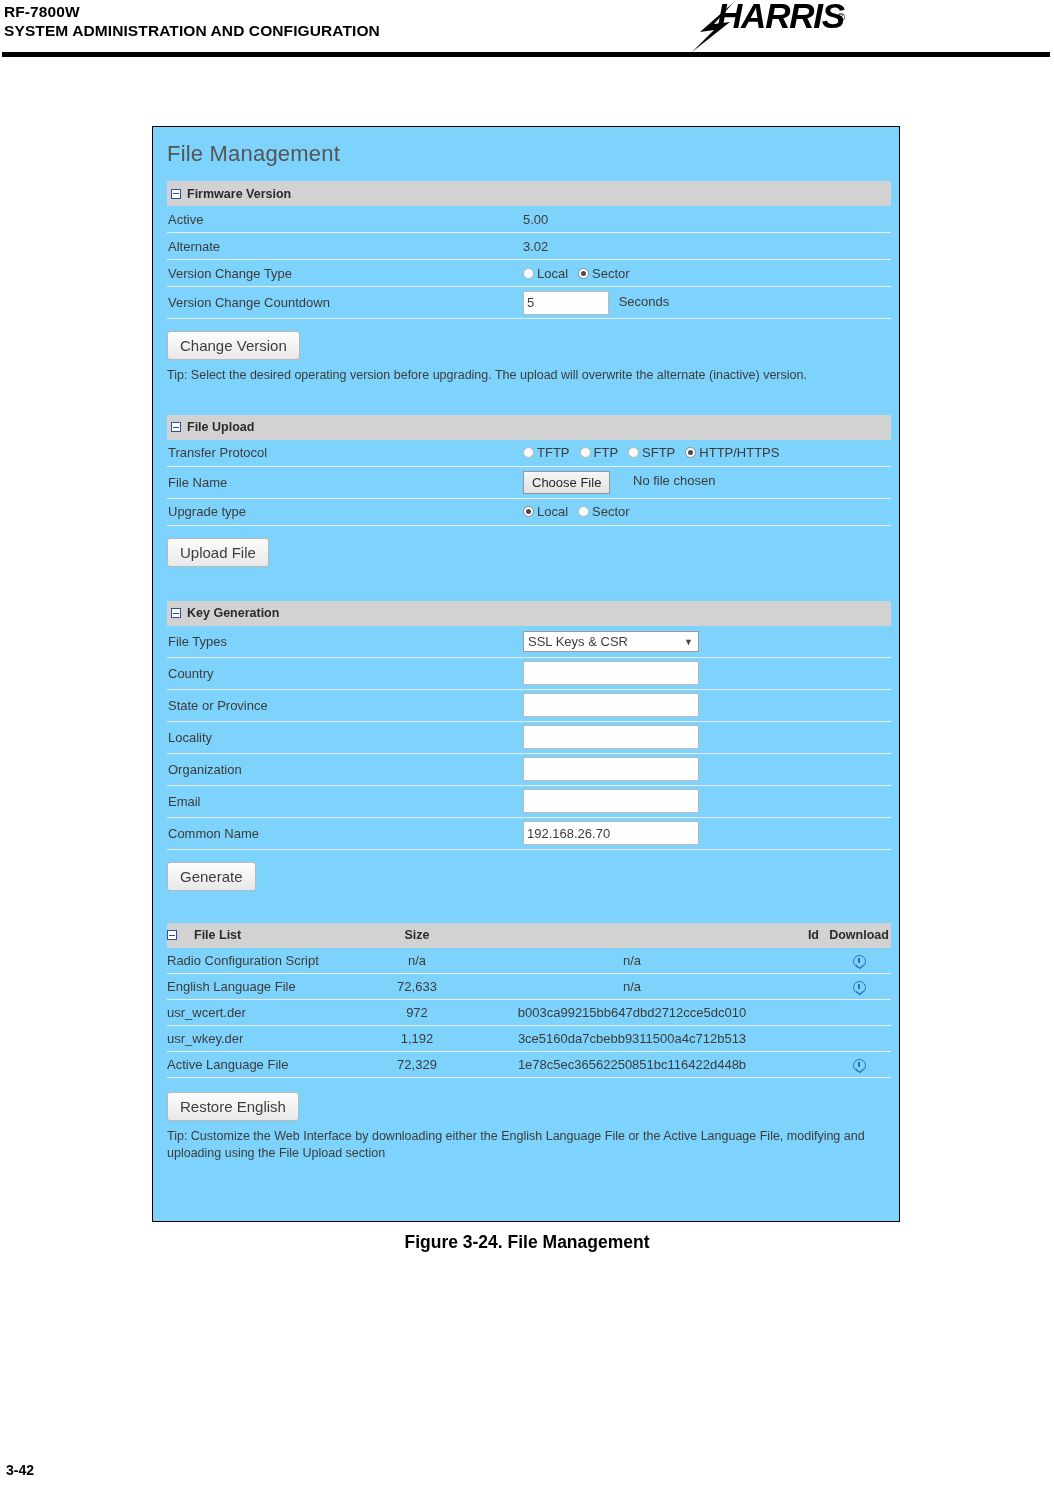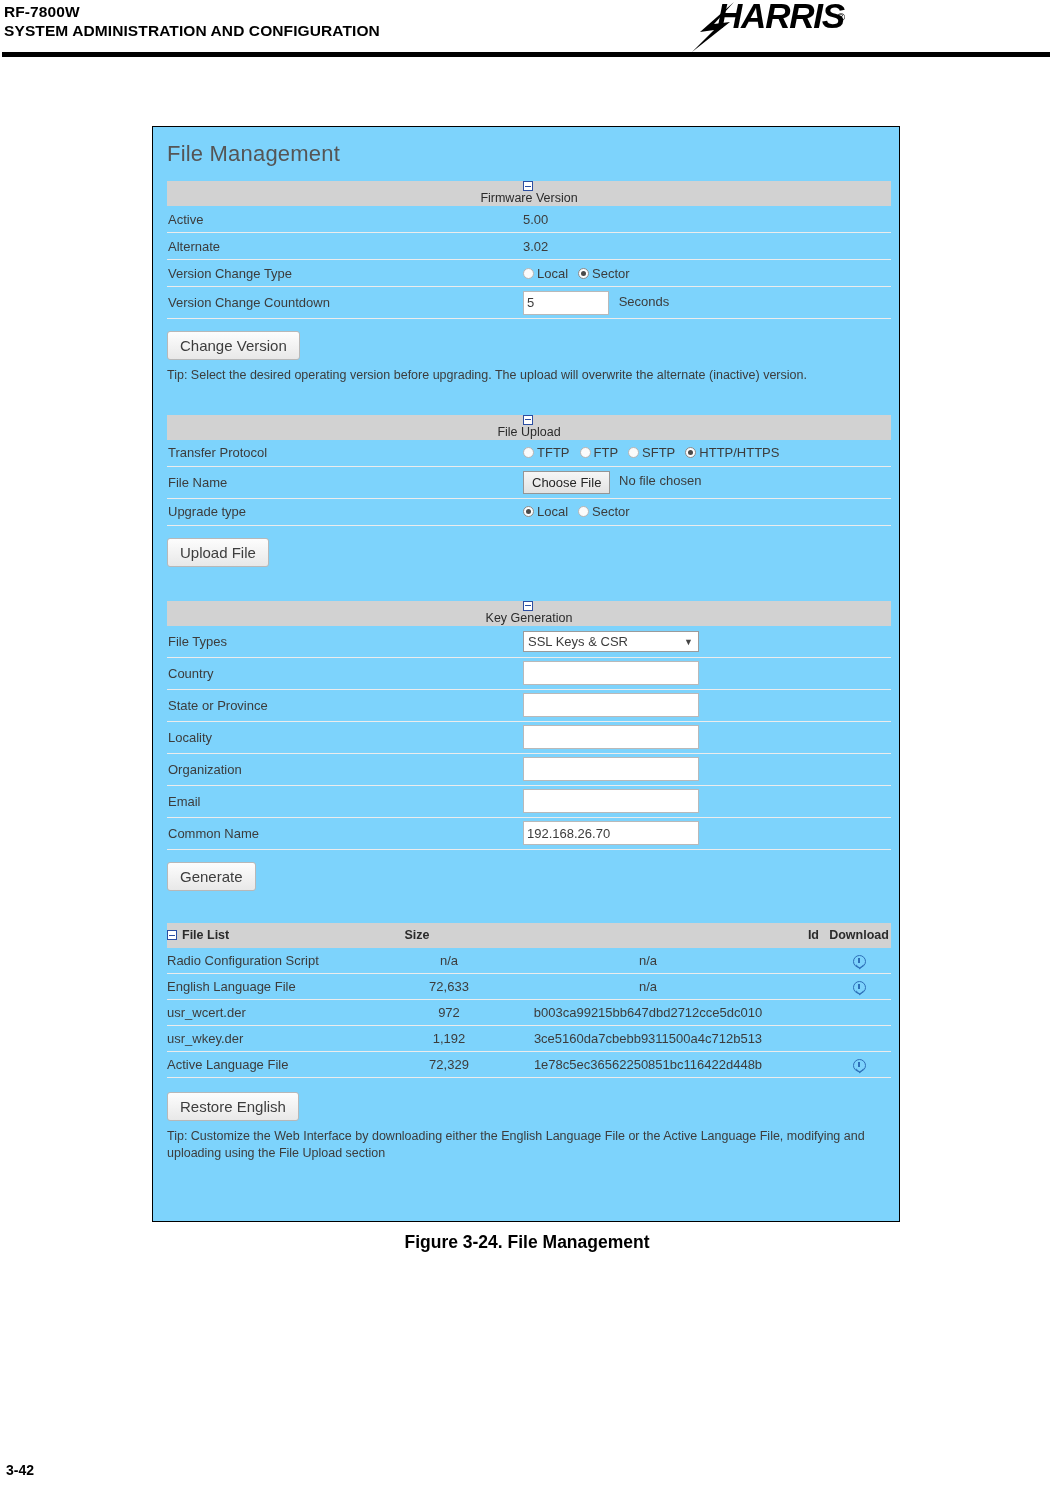--- a/index.html
+++ b/index.html
@@ -95,24 +95,23 @@
     letter-spacing: 0.2px;
   }
 
   
   .sec-head {
     background: #d2d2d2;
     height: 25px;
     margin: 0 8px 0 14px;
     display: flex;
     align-items: center;
-    font-weight: normal;
+    font-weight: bold;
     font-size: 12.5px;
     color: #2b2b2b;
-    flex-direction: column;
   }
   .sec-head .collapse-icon { margin: 0 6px 0 4px; }
 
   .collapse-icon {
     display: inline-block;
     width: 10px;
     height: 10px;
     border: 1px solid #2b4ea2;
     background: #ffffff;
     position: relative;
@@ -229,21 +228,21 @@
     display: inline-block;
     border: 1px solid #959595;
     background: linear-gradient(#f6f6f6, #e2e2e2);
     color: #252525;
     font-size: 13px;
     padding: 2px 8px;
     line-height: 17px;
     vertical-align: middle;
     cursor: pointer;
   }
-  .file-none { margin-left: 5px; color: #3c3c3c; }
+  .file-none { margin-left: 19px; color: #3c3c3c; }
 
   .tip {
     margin: 7px 12px 0 14px;
     font-size: 12.5px;
     color: #3c3c3c;
     line-height: 17.5px;
   }
 
   .spacer-lg { height: 30px; }
 
@@ -259,27 +258,26 @@
     color: #2b2b2b;
   }
   .flist-row {
     display: flex;
     align-items: center;
     height: 25px;
     margin: 0 8px 0 14px;
     border-bottom: 1px solid #ececec;
     font-size: 13px;
     color: #3c3c3c;
-    gap: 32px;
   }
   .c-name { width: 200px; flex: none; }
   .c-size { width: 100px; flex: none; text-align: center; }
   .c-id   { flex: 1; text-align: center; padding-right: 30px;}
   .c-dl   { width: 64px; flex: none; text-align: center; }
-  .flist-head .c-name { display: flex; align-items: center; }
+  .flist-head .c-name { display: flex; align-items: center; gap: 12px; }
   .flist-head .c-name .collapse-icon { margin-right: 5px; }
   .flist-head .c-id { text-align: right; padding-right: 8px; }
   .flist-head .c-dl { text-align: center; }
 
   .dl-icon {
     display: inline-block;
     width: 13px; height: 13px;
     border: 1.3px solid #2d6fb7;
     border-radius: 50%;
     position: relative;

